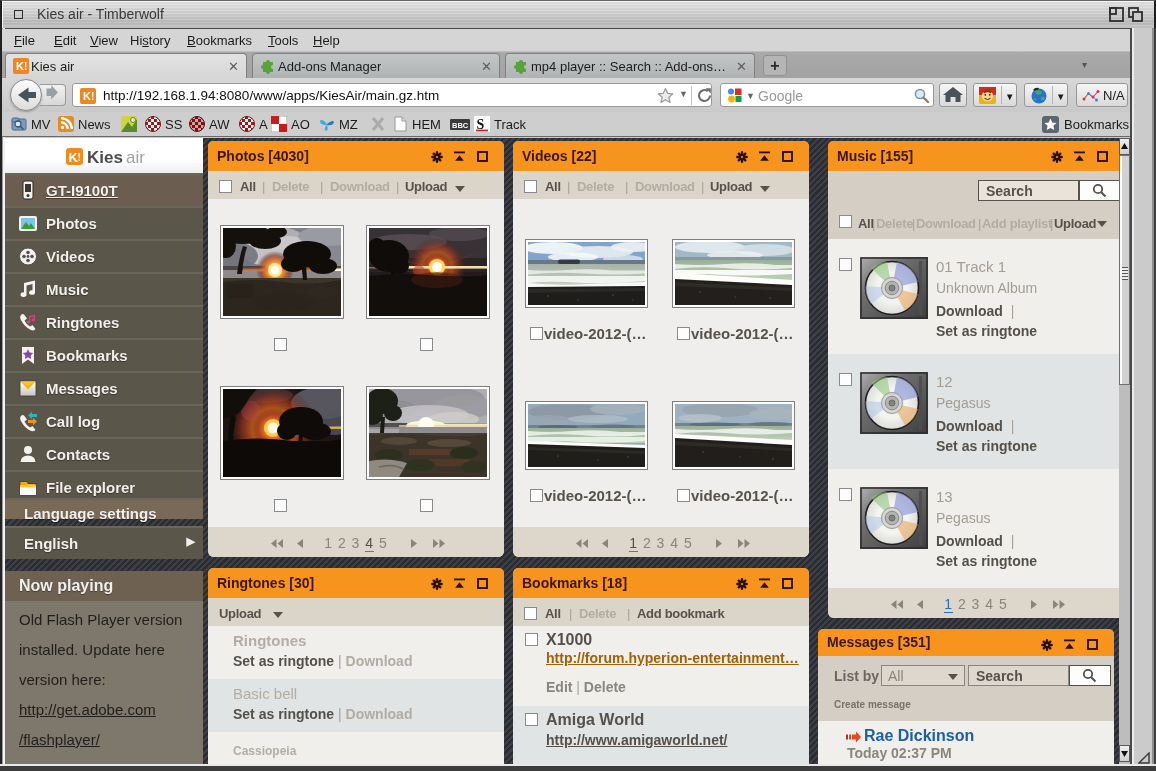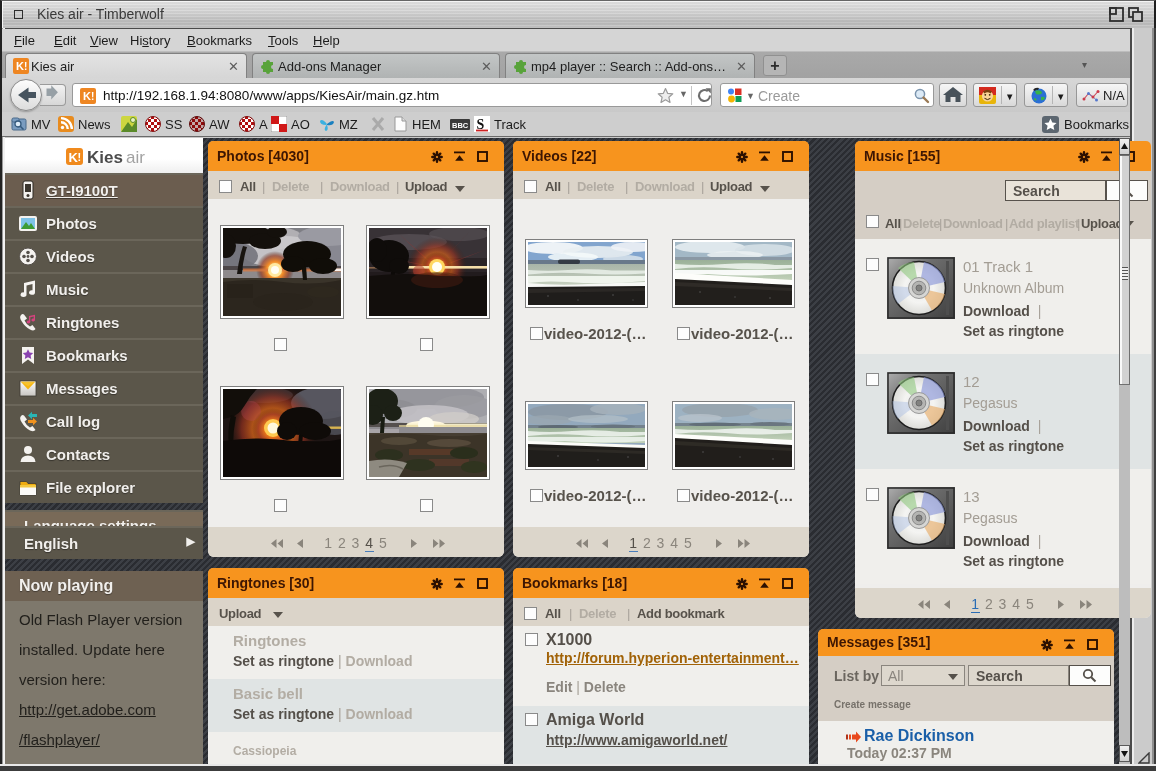--- a/index.html
+++ b/index.html
@@ -165,21 +165,21 @@
       </svg>
  </div>
  <div class="abs" id="searchbox">
   <svg style="position:absolute;left:6px;top:4px" width="15" height="15" viewBox="0 0 15 15">
         <circle cx="4" cy="3.5" r="3" fill="#4285f4"></circle>
         <rect x="8" y="0.5" width="6.5" height="6.5" fill="#d93025"></rect>
         <circle cx="4.5" cy="11" r="3.4" fill="#f4b400"></circle>
         <rect x="8.5" y="8" width="6" height="6" fill="#0f9d58"></rect>
       </svg>
   <span class="abs" style="left:25px;top:7px;font-size:9px;color:#666">▼</span>
-  <span class="abs" style="left:37px;top:4px;font-size:14px;color:#9a9a9a">Create</span>
+  <span class="abs" style="left:37px;top:4px;font-size:14px;color:#9a9a9a">Google</span>
   <svg style="position:absolute;left:192px;top:3px" width="17" height="17" viewBox="0 0 17 17">
         <circle cx="7" cy="7" r="4.6" fill="#dceaf6" stroke="#7b94ad" stroke-width="1.5"></circle>
         <path d="M10.5 10.5 L15 15" stroke="#9a7a55" stroke-width="2.4" stroke-linecap="round"></path>
       </svg>
  </div>
  <div class="abs navbtn" style="left:937px;width:28px"><svg width="26" height="22" viewBox="0 0 26 22">
         <path d="M13 3 L23 11 H20.5 V18 H15.5 V13 H10.5 V18 H5.5 V11 H3 Z" fill="#48525a"></path>
       </svg></div>
  <div class="abs navbtn" style="left:971px;width:44px">
    <svg style="position:absolute;left:5px;top:3px" width="17" height="17" viewBox="0 0 17 17">
@@ -435,21 +435,21 @@
    <span class="lbl">Contacts</span>
  </div>
  <div class="abs sitem" style="top:334px">
    <svg class="sico" viewBox="0 0 20 21">
         <path d="M2 4.5 h6.5 l1.5 2 h8 V18 h-16 Z" fill="#f0ac10" stroke="#3e3a33" stroke-width="0.8"></path>
         <rect x="2" y="9.5" width="16" height="8.5" fill="#fbfaf8"></rect>
         <rect x="2" y="8" width="16" height="2.5" fill="#f5c840"></rect>
       </svg>
    <span class="lbl">File explorer</span>
  </div>
- <div class="abs sitem" style="top:374px;height:26px;background:#796a58">
+ <div class="abs sitem" style="top:362px;height:19px;background:#796a58">
    <span class="lbl" style="left:19px;top:5px;font-size:15px">Language settings</span>
  </div>
  <div class="abs sitem" style="top:390px;height:31px">
    <span class="lbl" style="left:19px">English</span>
    <span style="position:absolute;right:8px;top:7px;font-size:11px;color:#f1efec">▶</span>
  </div>
  <div class="abs" style="left:0;top:433px;width:198px;height:30px;background:#6e6152">
    <span style="position:absolute;left:14px;top:6px;font-weight:bold;font-size:16px;color:#f1efec;text-shadow:0 1px 1px rgba(0,0,0,.4)">Now playing</span>
  </div>
  <div class="abs" style="left:0;top:463px;width:198px;height:163px;background:#7e786c;font-size:15px;color:#211f1b">
@@ -757,21 +757,21 @@
    <span class="abs" style="left:0;width:100%;text-align:center;top:0"><span style="color:#55514a;border-bottom:1.5px solid #4a7ebb">1</span> 2 3 4 5</span>
    <svg class="abs" style="left:203px;top:4px" width="6" height="9" viewBox="0 0 6 9">
           <path d="M0 0 L6 4.5 L0 9 Z" fill="#8a857c"></path>
         </svg>
    <svg class="abs" style="left:225px;top:4px" width="12" height="9" viewBox="0 0 12 9">
           <path d="M0 0 L5.5 4.5 L0 9 Z M6.5 0 L12 4.5 L6.5 9 Z" fill="#8a857c"></path>
         </svg>
   </div>
  </div>
 
- <div class="abs panel" style="left:850px;top:3px;width:296px;height:477px">
+ <div class="abs panel" style="left:823px;top:3px;width:296px;height:477px">
   <div class="phead">
         <span class="t">Music [155]</span>
     <svg class="hicon" style="right:61px;top:10px" width="12" height="12" viewBox="0 0 12 12">
           <g stroke="#2c1000" stroke-width="2.4" stroke-linecap="round">
             <path d="M6 1.3 V10.7 M1.3 6 H10.7 M2.7 2.7 L9.3 9.3 M9.3 2.7 L2.7 9.3"></path>
           </g>
           <circle cx="6" cy="6" r="2.6" fill="#2c1000"></circle>
           <circle cx="6" cy="6" r="1.1" fill="#f7941e"></circle>
         </svg>
     <svg class="hicon" style="right:39px;top:10px" width="11" height="11" viewBox="0 0 11 11">
@@ -922,21 +922,21 @@
     <span class="abs" style="left:11px;top:6px">Upload</span>
     <svg class="abs" style="left:65px;top:14px" width="10" height="6" viewBox="0 0 10 6">
           <path d="M0 0 H10 L5 6 Z" fill="#57524b"></path>
         </svg>
   </div>
   <div class="abs" style="left:0;top:58px;width:296px;height:53px;background:#f0efec">
     <span class="abs" style="left:25px;top:6px;font-weight:bold;font-size:15px;color:#b3ada4">Ringtones</span>
     <span class="abs" style="left:25px;top:27px;font-weight:bold;font-size:14px;color:#55504a">Set as ringtone <span class="sep">|</span> <span class="grey">Download</span></span>
   </div>
   <div class="abs" style="left:0;top:111px;width:296px;height:53px;background:#e0e4e4">
-    <span class="abs" style="left:25px;top:6px;font-weight:bold;font-size:15px;color:#b3ada4">Basic bell</span>
+    <span class="abs" style="left:25px;top:6px;font-weight:normal;font-size:15px;color:#b3ada4">Basic bell</span>
     <span class="abs" style="left:25px;top:27px;font-weight:bold;font-size:14px;color:#55504a">Set as ringtone <span class="sep">|</span> <span class="grey">Download</span></span>
   </div>
   <div class="abs" style="left:0;top:164px;width:296px;height:32px;background:#f0efec">
     <span class="abs" style="left:25px;top:12px;font-weight:bold;font-size:12px;color:#b3ada4">Cassiopeia</span>
   </div>
  </div>
 
  <div class="abs panel" style="left:508px;top:430px;width:296px;height:196px;border-radius:6px 6px 0 0">
   <div class="phead">
         <span class="t">Bookmarks [18]</span>

